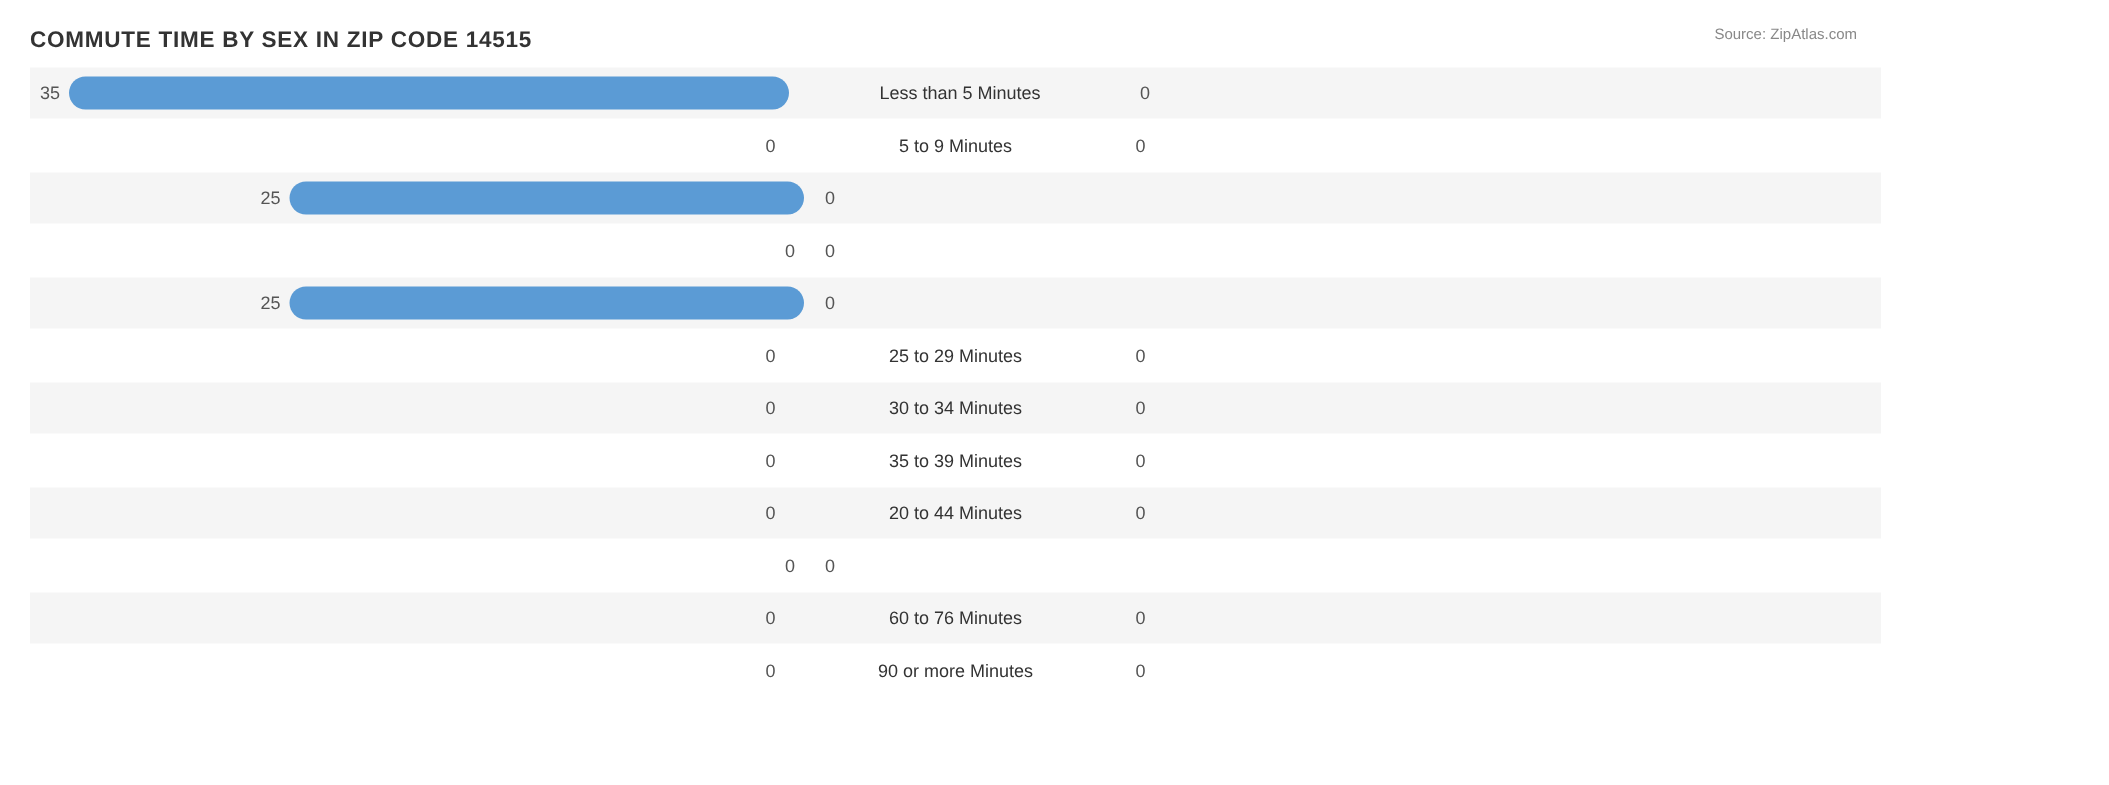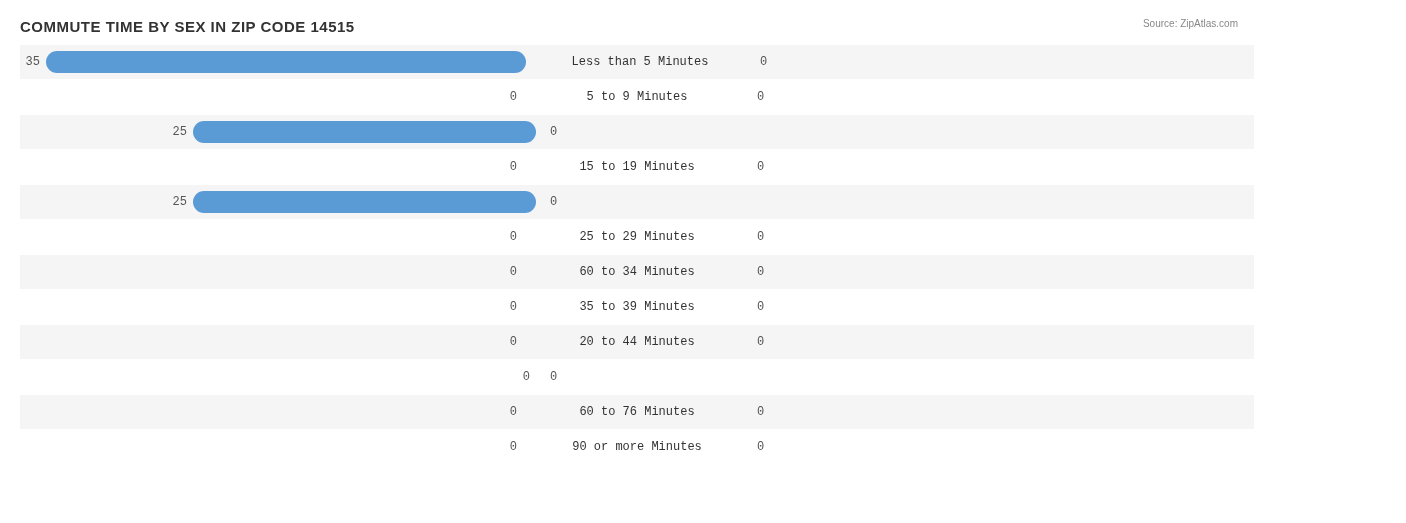--- a/index.html
+++ b/index.html
@@ -28,21 +28,20 @@
       position: absolute;
       top: 18px;
       right: 20px;
       font-size: 10px;
       color: #888;
     }
     .chart-area {
       width: 100%;
       height: calc(100% - 60px);
       position: relative;
-      font-family: Liberation Mono, monospace;
     }
     .row {
       display: flex;
       align-items: center;
       height: 34px;
       margin-bottom: 1px;
     }
     .row:nth-child(odd) {
       background: #f5f5f5;
     }
@@ -178,21 +177,20 @@
       <div class="right-bar-container">
         <div class="right-bar" style="width:0px;"></div>
         <span class="right-value">0</span>
       </div>
     </div>
       <div class="row">
       <div class="left-bar-container">
         <span class="left-value">0</span>
         <div class="left-bar" style="width:0px;"></div>
       </div>
-      <div class="center-label">15 to 19 Minutes</div>
       <div class="right-bar-container">
         <div class="right-bar" style="width:0px;"></div>
         <span class="right-value">0</span>
       </div>
     </div>
       <div class="row">
       <div class="left-bar-container">
         <span class="left-value">25</span>
         <div class="left-bar" style="width:343px;"></div>
       </div>
@@ -210,21 +208,21 @@
       <div class="right-bar-container">
         <div class="right-bar" style="width:0px;"></div>
         <span class="right-value">0</span>
       </div>
     </div>
       <div class="row">
       <div class="left-bar-container">
         <span class="left-value">0</span>
         <div class="left-bar" style="width:0px;"></div>
       </div>
-      <div class="center-label">60 to 34 Minutes</div>
+      <div class="center-label">30 to 34 Minutes</div>
       <div class="right-bar-container">
         <div class="right-bar" style="width:0px;"></div>
         <span class="right-value">0</span>
       </div>
     </div>
       <div class="row">
       <div class="left-bar-container">
         <span class="left-value">0</span>
         <div class="left-bar" style="width:0px;"></div>
       </div>

